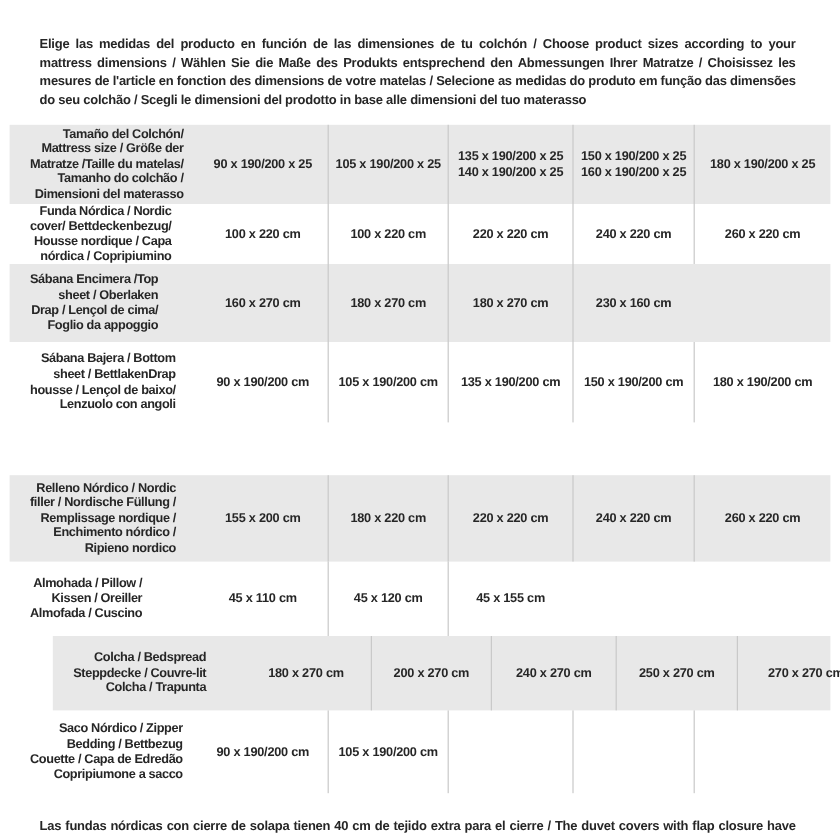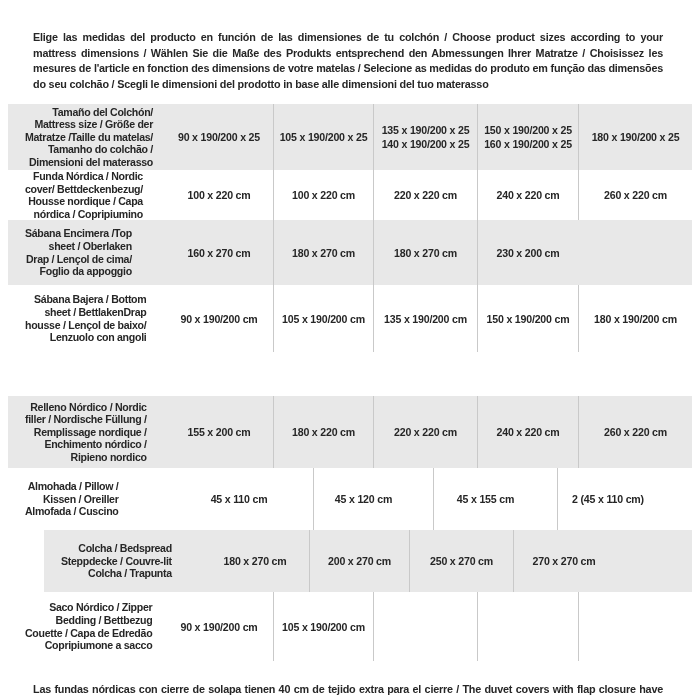--- a/index.html
+++ b/index.html
@@ -31,21 +31,21 @@
     display: grid;
     grid-template-columns: 157px 108px 100px 104px 101px 114px;
     align-items: stretch;
   }
   .row:nth-child(odd) { background: #e8e8e8; }
   .row:nth-child(1) { height: 66px; }
   .row:nth-child(2) { height: 50px; }
   .row:nth-child(3) { height: 65px; }
   .row:nth-child(4) { height: 67px; }
   .row:nth-child(5) { height: 72px; margin-top: 44px; }
-  .row:nth-child(6) { height: 62px; gap: 20px; }
+  .row:nth-child(6) { height: 62px; }
   .row:nth-child(7) { height: 62px; margin-left: 36px; }
   .row:nth-child(8) { height: 69px; }
 
   .cell {
     display: flex;
     align-items: center;
     justify-content: center;
     box-sizing: border-box;
     white-space: pre-line;
     font-weight: bold;
@@ -103,21 +103,21 @@
     </div>
 
     <div class="row">
       <div class="cell label">Sábana Encimera /Top
 sheet / Oberlaken
 Drap / Lençol de cima/
 Foglio da appoggio</div>
       <div class="cell val">160 x 270 cm</div>
       <div class="cell val">180 x 270 cm</div>
       <div class="cell val">180 x 270 cm</div>
-      <div class="cell val">230 x 200 cm</div>
+      <div class="cell val">230 x 160 cm</div>
     </div>
 
     <div class="row">
       <div class="cell label">Sábana Bajera / Bottom
 sheet / BettlakenDrap
 housse / Lençol de baixo/
 Lenzuolo con angoli</div>
       <div class="cell val">90 x 190/200 cm</div>
       <div class="cell val">105 x 190/200 cm</div>
       <div class="cell val">135 x 190/200 cm</div>
@@ -138,29 +138,29 @@
       <div class="cell val">260 x 220 cm</div>
     </div>
 
     <div class="row">
       <div class="cell label">Almohada / Pillow /
 Kissen / Oreiller
 Almofada / Cuscino</div>
       <div class="cell val">45 x 110 cm</div>
       <div class="cell val">45 x 120 cm</div>
       <div class="cell val">45 x 155 cm</div>
-      <div class="cell val">2 (45 x 110 cm)</div>
     </div>
 
     <div class="row">
       <div class="cell label">Colcha / Bedspread
 Steppdecke / Couvre-lit
 Colcha / Trapunta</div>
       <div class="cell val">180 x 270 cm</div>
       <div class="cell val">200 x 270 cm</div>
+      <div class="cell val">240 x 270 cm</div>
       <div class="cell val">250 x 270 cm</div>
       <div class="cell val">270 x 270 cm</div>
     </div>
 
     <div class="row">
       <div class="cell label">Saco Nórdico / Zipper
 Bedding / Bettbezug
 Couette / Capa de Edredão
 Copripiumone a sacco</div>
       <div class="cell val">90 x 190/200 cm</div>

